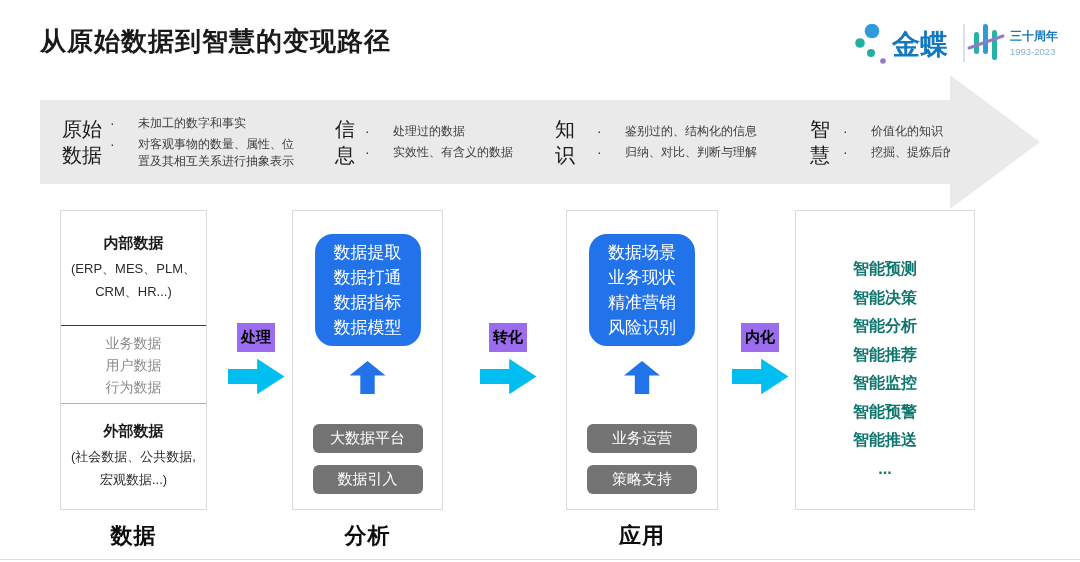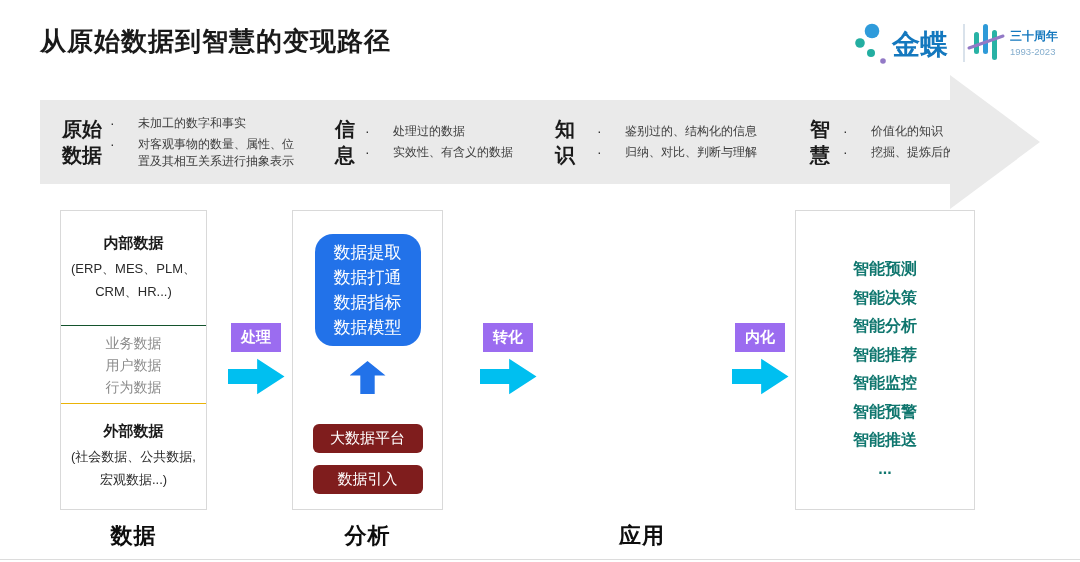--- a/index.html
+++ b/index.html
@@ -22,21 +22,21 @@
     position:absolute;left:40px;top:100px;width:910px;height:84px;background:#eaeaea;
   }
   .banner-head{
     position:absolute;left:950px;top:75px;width:0;height:0;
     border-top:67px solid transparent;border-bottom:67px solid transparent;
     border-left:90px solid #eaeaea;
   }
   .stage{position:absolute;top:50%;transform:translateY(-50%);height:60px;}
   .stage-label{
     position:absolute;top:50%;transform:translateY(-50%);
-    font-size:20px;font-weight:bold;color:#1a1a1a;line-height:26px;white-space:pre-line;
+    font-size:20px;font-weight:normal;color:#1a1a1a;line-height:26px;white-space:pre-line;
   }
   .bullets{position:absolute;top:50%;transform:translateY(-50%);display:flex;flex-direction:column;gap:4px;}
   .bullet-row{display:flex;gap:22px;align-items:flex-start;}
   .bullet-dot{font-size:14px;line-height:17px;color:#333;width:6px;flex:none;}
   .bullet-text{font-size:12px;line-height:17px;color:#3d3d3d;white-space:pre-line;}
 
   
   .col{
     position:absolute;top:210px;height:300px;background:#fff;
     border:1px solid #d9d9d9;box-sizing:border-box;
@@ -57,39 +57,39 @@
     background:#2272e9;border-radius:18px;color:#ffffff;font-size:17px;line-height:25px;
     text-align:center;padding:6px 0;white-space:pre-line;
   }
   .up-arrow{
     position:absolute;left:50%;transform:translateX(-50%);top:150px;width:36px;height:33px;
     background:#2272e9;
     clip-path:polygon(50% 0,100% 44%,70% 44%,70% 100%,30% 100%,30% 44%,0 44%);
   }
   .btn{
     position:absolute;left:50%;transform:translateX(-50%);width:110px;height:29px;
-    background:#7f1d1d;border-radius:6px;color:#fff;font-size:15px;
+    background:#737373;border-radius:6px;color:#fff;font-size:15px;
     display:flex;align-items:center;justify-content:center;
   }
   .btn1{top:213px;}
   .btn2{top:254px;}
 
   .col-intelligence{
     left:795px;width:180px;display:flex;flex-direction:column;align-items:center;
     padding-top:44px;
   }
   .smart-item{font-size:16px;font-weight:bold;color:#0f766e;line-height:28.5px;}
 
   
   .flow{position:absolute;top:323px;width:58px;display:flex;flex-direction:column;align-items:center;}
   .flow1{left:227px;}
   .flow2{left:479px;}
   .flow3{left:731px;}
   .badge{
-    width:50px;height:29px;background:#9b6cf0;color:#ffffff;font-size:15px;font-weight:bold;
+    width:38px;height:29px;background:#9b6cf0;color:#000000;font-size:15px;font-weight:bold;
     display:flex;align-items:center;justify-content:center;
   }
   .cyan-arrow{
     margin-top:6px;width:57px;height:37px;background:#00bff0;
     clip-path:polygon(0 30%,52% 30%,52% 2%,100% 50%,52% 98%,52% 70%,0 70%);
   }
 
   
   .footer-label{
     position:absolute;top:521px;height:30px;display:flex;align-items:center;justify-content:center;
@@ -225,20 +225,29 @@
     <div class="up-arrow"></div>
     <div class="btn btn1">大数据平台</div>
     <div class="btn btn2">数据引入</div>
   </div>
 
   <div class="flow flow2">
     <div class="badge">转化</div>
     <div class="cyan-arrow"></div>
   </div>
 
+  <div class="col col-application">
+    <div class="panel">数据场景
+业务现状
+精准营销
+风险识别</div>
+    <div class="up-arrow"></div>
+    <div class="btn btn1">业务运营</div>
+    <div class="btn btn2">策略支持</div>
+  </div>
 
   <div class="flow flow3">
     <div class="badge">内化</div>
     <div class="cyan-arrow"></div>
   </div>
 
   <div class="col col-intelligence">
     <div class="smart-item">智能预测</div>
     <div class="smart-item">智能决策</div>
     <div class="smart-item">智能分析</div>

